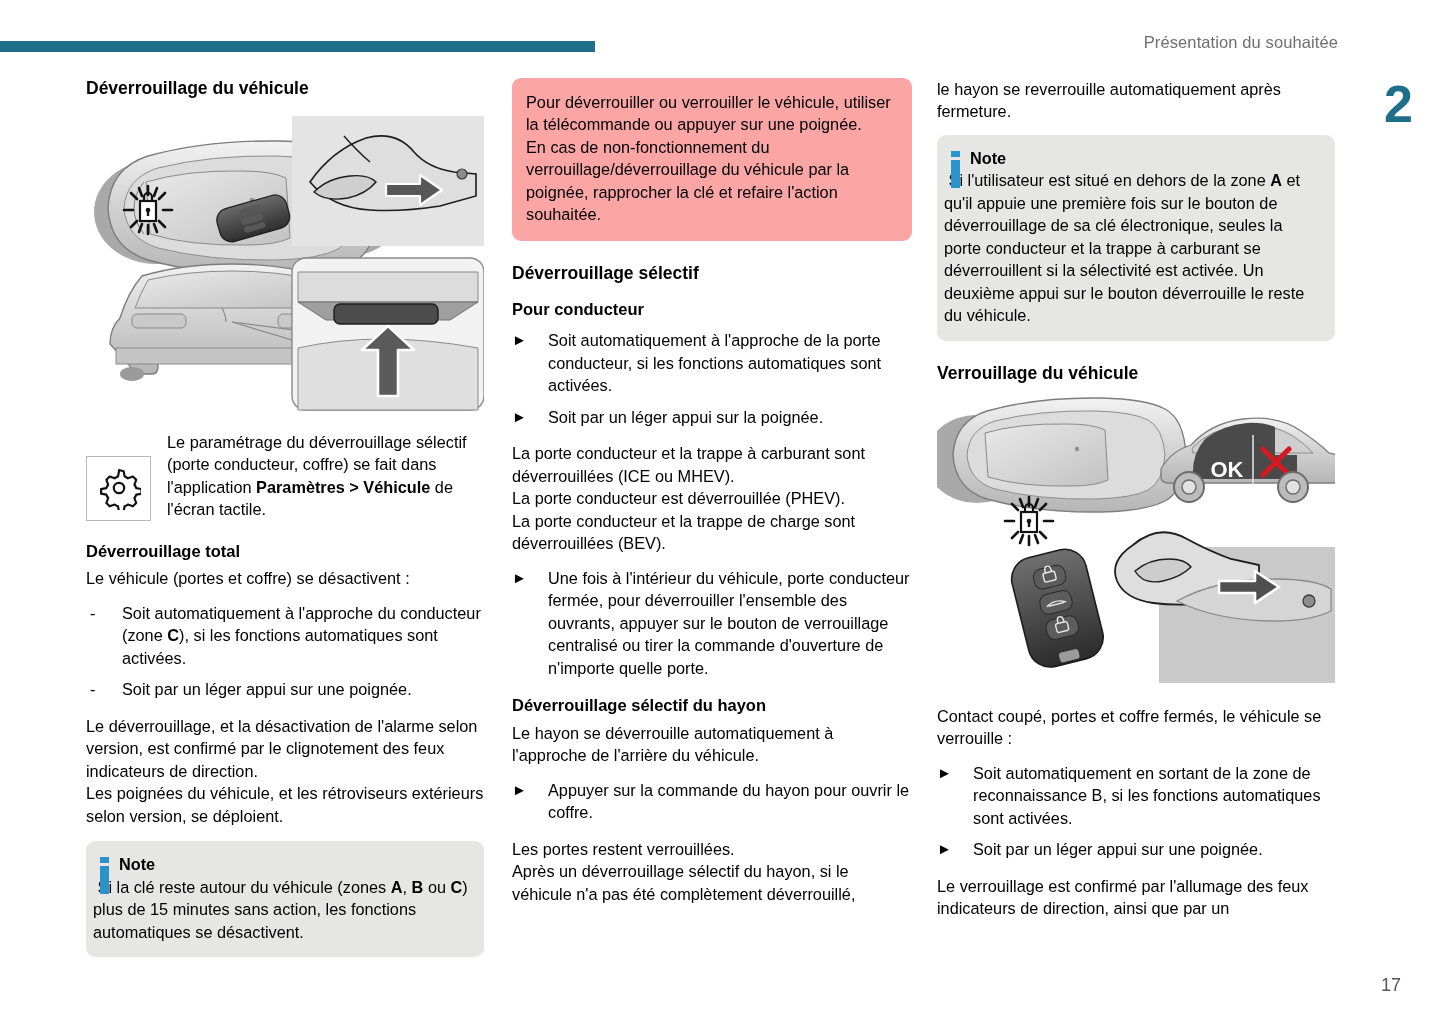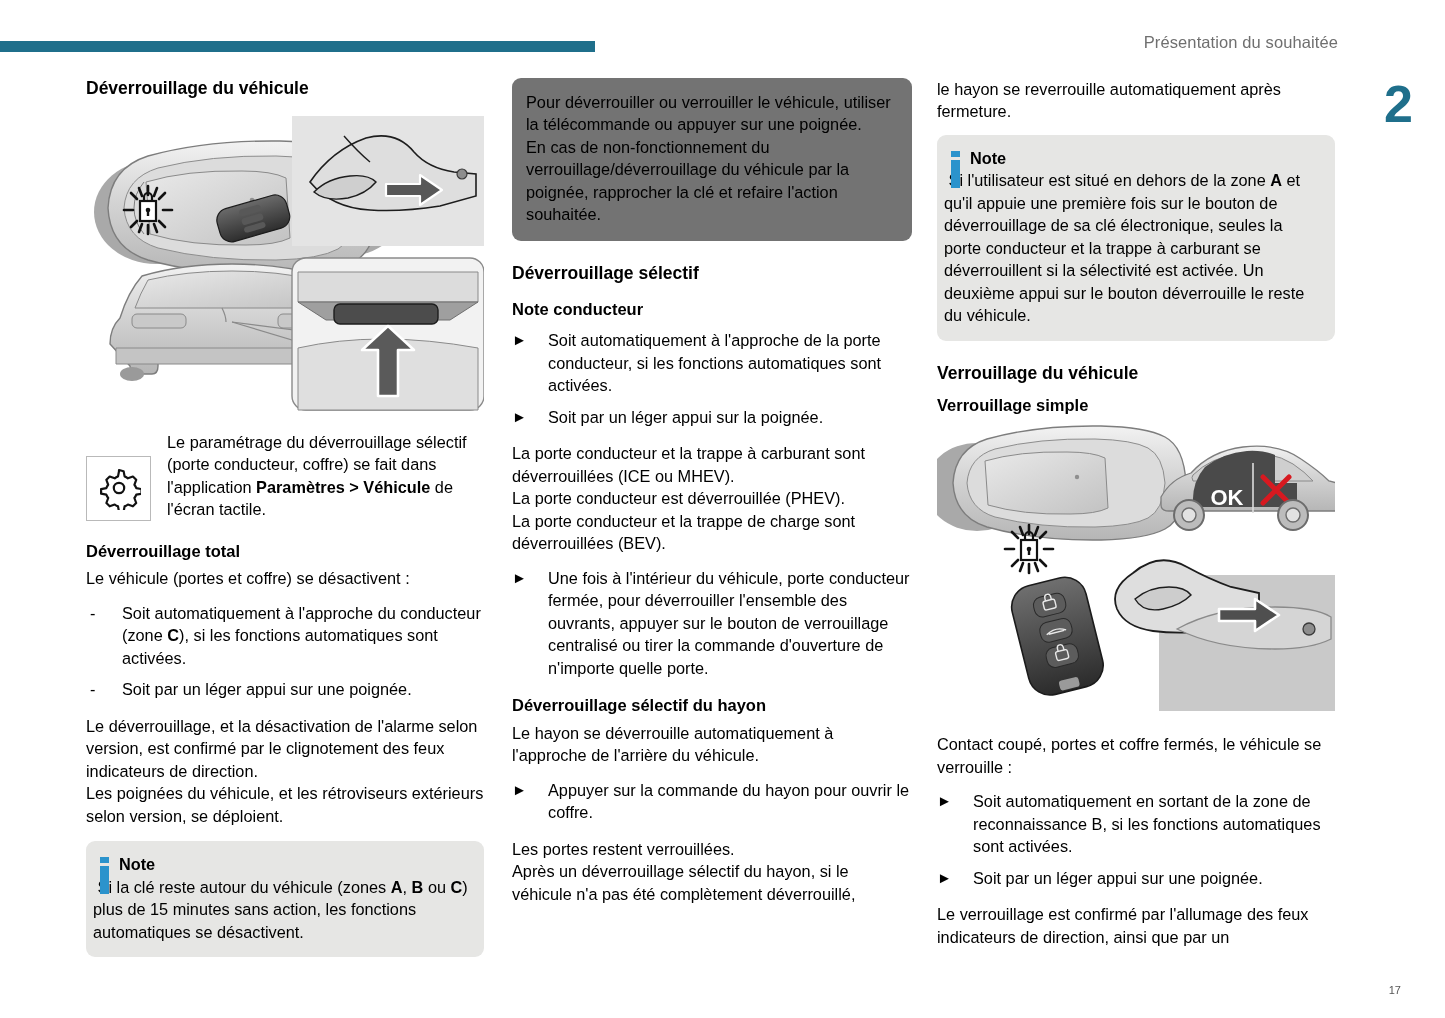--- a/index.html
+++ b/index.html
@@ -40,21 +40,21 @@
     top: 78px;
     font-size: 52px;
     font-weight: bold;
     color: #1f6f8b;
     line-height: 1;
   }
   .page-number {
     position: absolute;
     right: 44px;
     bottom: 22px;
-    font-size: 11px;
+    font-size: 18px;
     color: #555555;
     font-weight: normal;
   }
 
   
   .col {
     position: absolute;
     top: 78px;
     width: 400px;
   }
@@ -98,21 +98,21 @@
   ul.blist li .mark {
     position: absolute;
     left: 2px;
     top: 0;
   }
   ul.blist.dash li .mark { left: 4px; font-weight: normal; }
   ul.blist.tri li .mark { left: 0px; font-size: 15px; top: 1px; }
 
   
   .greybox {
-    background: #737373;
+    background: #fca5a5;
     border-radius: 9px;
     padding: 13px 16px 15px 14px;
     margin: 0 0 14px 0;
     font-size: 16.3px;
     line-height: 1.38;
   }
   .greybox p { margin: 0; }
   .notebox {
     background: #e6e6e4;
     border-radius: 9px;
@@ -322,21 +322,21 @@
 
 <div class="col" id="col2">
 
   <div class="greybox">
     <p>Pour déverrouiller ou verrouiller le véhicule, utiliser la télécommande ou appuyer sur une poignée.</p>
     <p>En cas de non-fonctionnement du verrouillage/déverrouillage du véhicule par la poignée, rapprocher la clé et refaire l'action souhaitée.</p>
   </div>
 
   <h2 class="sec" style="margin-top:22px">Déverrouillage sélectif</h2>
 
-  <h3 class="sub" style="margin-top:14px">Note conducteur</h3>
+  <h3 class="sub" style="margin-top:14px">Pour conducteur</h3>
 
   <ul class="blist tri">
     <li>
       <span class="mark">►</span><span>Soit automatiquement à l'approche de la porte conducteur, si les fonctions automatiques sont activées.</span>
     </li>
     <li>
       <span class="mark">►</span><span>Soit par un léger appui sur la poignée.</span>
     </li>
   </ul>
 
@@ -372,21 +372,20 @@
       <div class="dot"></div>
         <div class="stem"></div>
     </div>
     <p class="note-title">Note</p>
     <p class="note-body">
       &nbsp;<span>Si l'utilisateur est situé en dehors de la zone </span><b>A</b><span> et qu'il appuie une première fois sur le bouton de déverrouillage de sa clé électronique, seules la porte conducteur et la trappe à carburant se déverrouillent si la sélectivité est activée. Un deuxième appui sur le bouton déverrouille le reste du véhicule.</span>
     </p>
   </div>
 
   <h2 class="sec" style="margin-top:22px;margin-bottom:10px">Verrouillage du véhicule</h2>
-  <h3 class="sub" style="margin-top:8px;margin-bottom:8px">Verrouillage simple</h3>
 
   <div class="illus">
     <svg width="398" height="296" viewBox="0 0 398 296" xmlns="http://www.w3.org/2000/svg">
       <defs>
         <linearGradient id="carbody2" x1="0" y1="0" x2="0" y2="1">
           <stop offset="0" stop-color="#f2f2f2"></stop>
           <stop offset="0.45" stop-color="#d4d4d4"></stop>
           <stop offset="1" stop-color="#b6b6b6"></stop>
         </linearGradient>
         <linearGradient id="glassg2" x1="0" y1="0" x2="1" y2="1">

